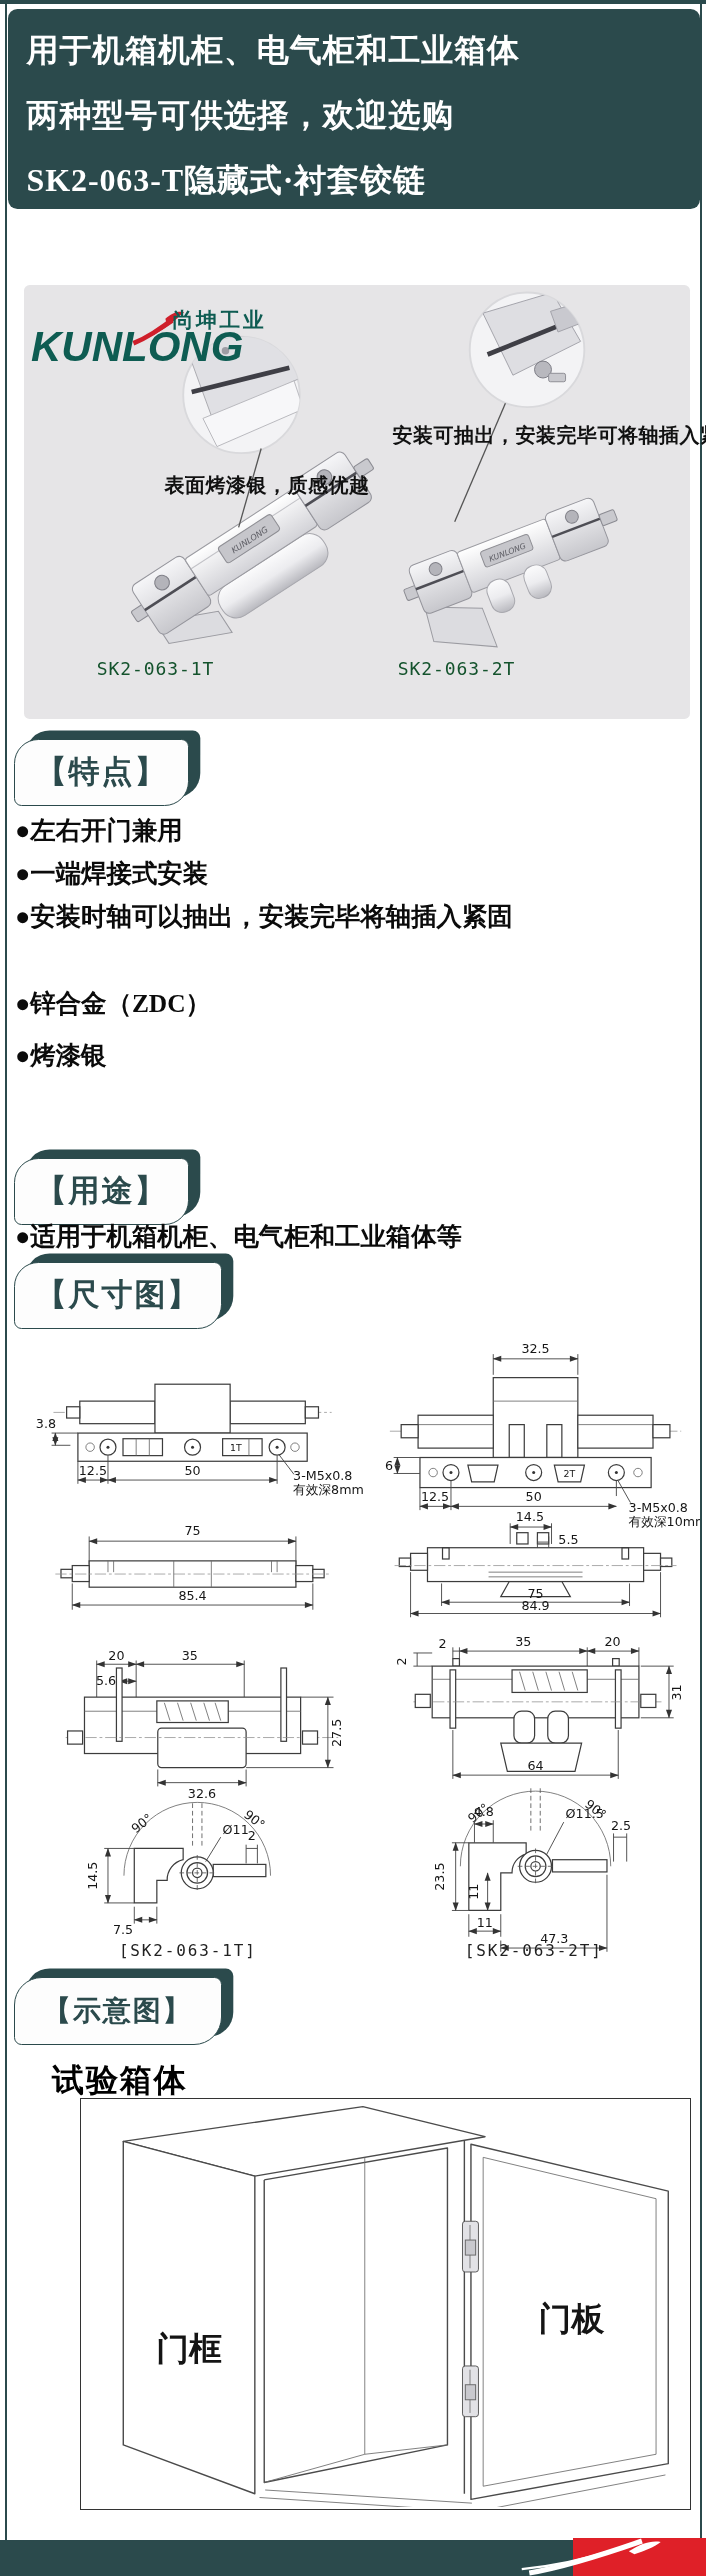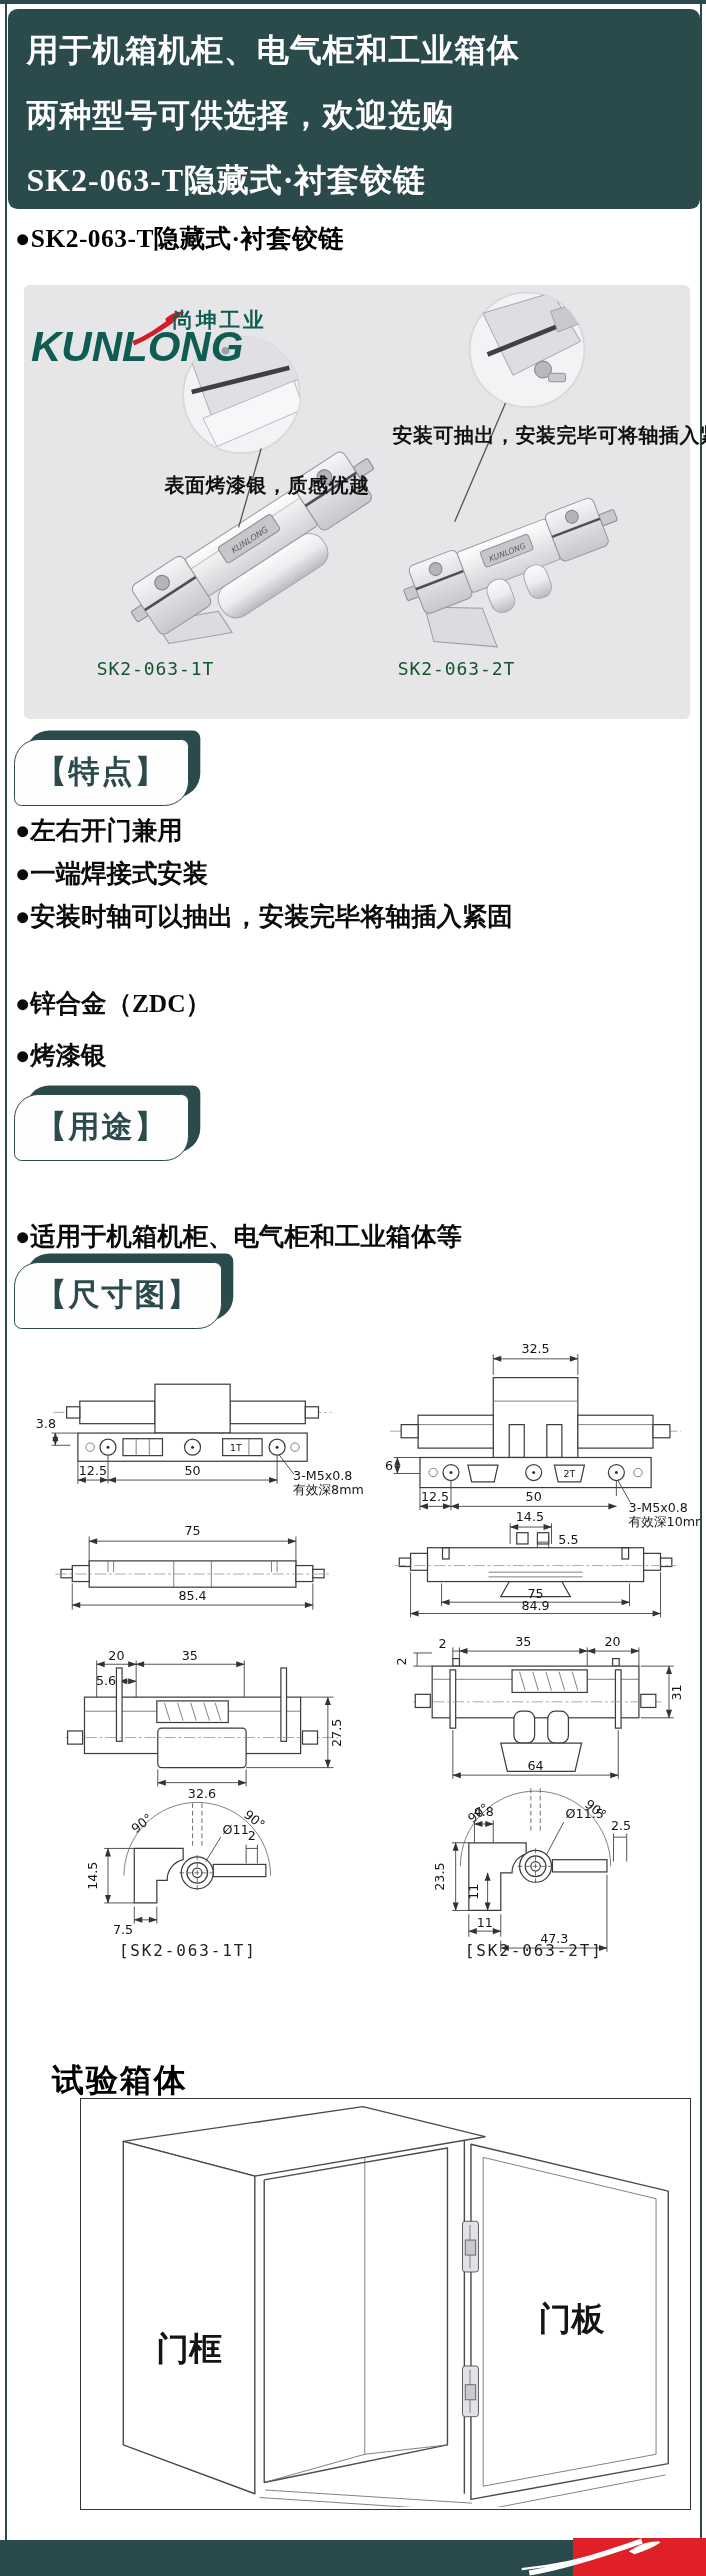--- a/index.html
+++ b/index.html
@@ -82,21 +82,20 @@
   <div class="abs edge-top"></div>
   <div class="abs edge-left"></div>
   <div class="abs edge-right"></div>
 
   <div class="abs hdr">
     <div>用于机箱机柜、电气柜和工业箱体</div>
     <div>两种型号可供选择，欢迎选购</div>
     <div>SK2-063-T隐藏式·衬套铰链</div>
   </div>
 
-  <div class="abs intro">●SK2-063-T隐藏式·衬套铰链</div>
 
   <div class="abs panel">
     <svg class="abs" style="left:0;top:0" width="666" height="434" viewBox="0 0 708 462">
       <defs>
         <linearGradient id="gm1" x1="0" y1="0" x2="0" y2="1">
           <stop offset="0" stop-color="#f6f6f8"></stop>
             <stop offset="1" stop-color="#c7c7cc"></stop>
         </linearGradient>
         <linearGradient id="gm2" x1="0" y1="0" x2="0" y2="1">
           <stop offset="0" stop-color="#ffffff"></stop>
@@ -198,21 +197,21 @@
   </div>
 
   <div class="blist" style="top:982px">
     <div>●锌合金（ZDC）</div>
   </div>
 
   <div class="blist" style="top:1034px">
     <div>●烤漆银</div>
   </div>
 
-  <div class="badge" style="top:1094px">
+  <div class="badge" style="top:1158px">
     <div class="back"></div>
     <div class="front">【用途】</div>
   </div>
   <div class="blist" style="top:1215px">
     <div>●适用于机箱机柜、电气柜和工业箱体等</div>
   </div>
 
   <div class="badge" style="top:1262px">
     <div class="back"></div>
     <div class="front">【尺寸图】</div>
@@ -504,20 +503,24 @@
       <line x1="484" y1="634" x2="518" y2="634" class="dl" marker-start="url(#ar)" marker-end="url(#ar)"></line>
       <text class="d" x="501" y="630" text-anchor="middle">11</text>
       <line x1="631" y1="574" x2="631" y2="656" class="dl"></line>
       <line x1="518" y1="644" x2="518" y2="656" class="dl"></line>
       <line x1="518" y1="652" x2="631" y2="652" class="dl" marker-start="url(#ar)" marker-end="url(#ar)"></line>
       <text class="d" x="575" y="647" text-anchor="middle">47.3</text>
       <text class="cap" x="553" y="661" text-anchor="middle">[SK2-063-2T]</text>
     </g>
   </svg>
 
+  <div class="badge badge-lg" style="top:1977px">
+    <div class="back"></div>
+    <div class="front">【示意图】</div>
+  </div>
   <div class="abs schem-title">试验箱体</div>
 
   <div class="abs schem-box">
     <svg width="607" height="408" viewBox="0 0 646 434">
       <polygon points="45,45 300,8 430,40 185,82" class="sl"></polygon>
       <polygon points="45,45 185,82 185,420 45,368" class="sl"></polygon>
       <polyline points="195,86 390,52 390,368 195,408 195,86" class="sl" fill="none"></polyline>
       <line x1="302" y1="62" x2="302" y2="378" class="sl2"></line>
       <polyline points="195,408 302,378 390,368" class="sl2"></polyline>
       <line x1="408" y1="44" x2="408" y2="420" class="sl" fill="none"></line>

